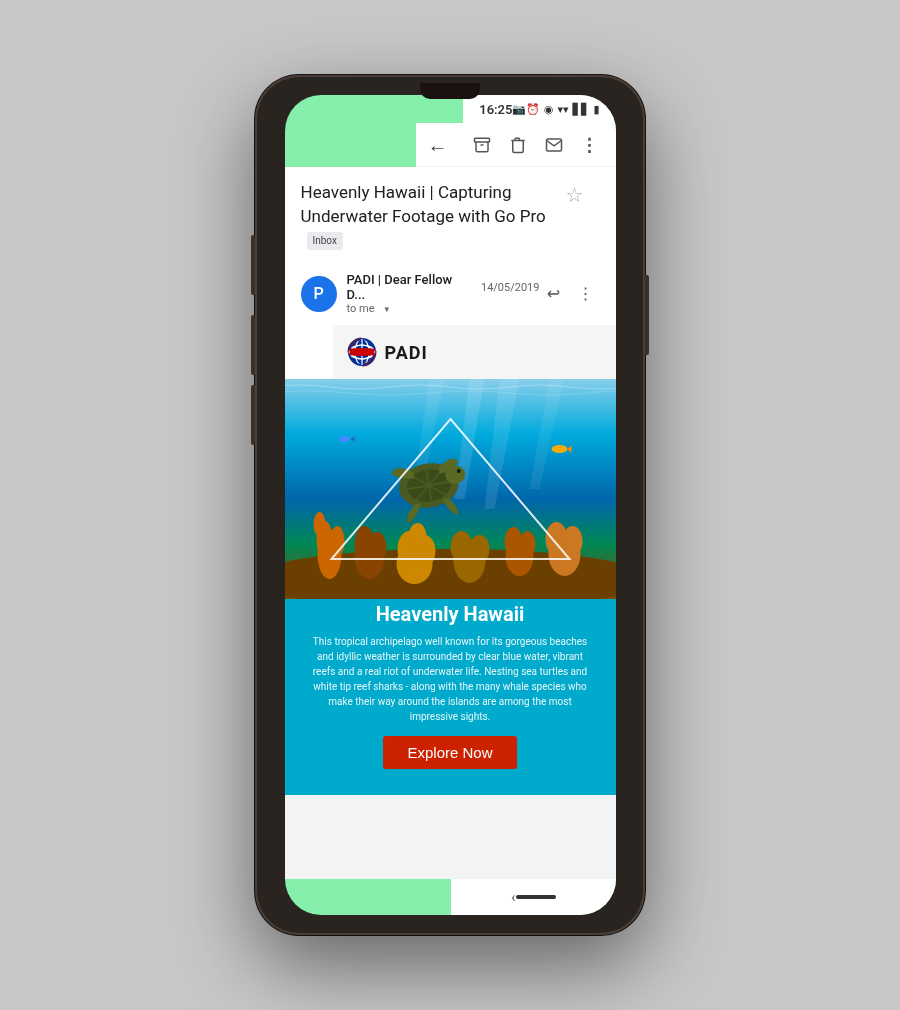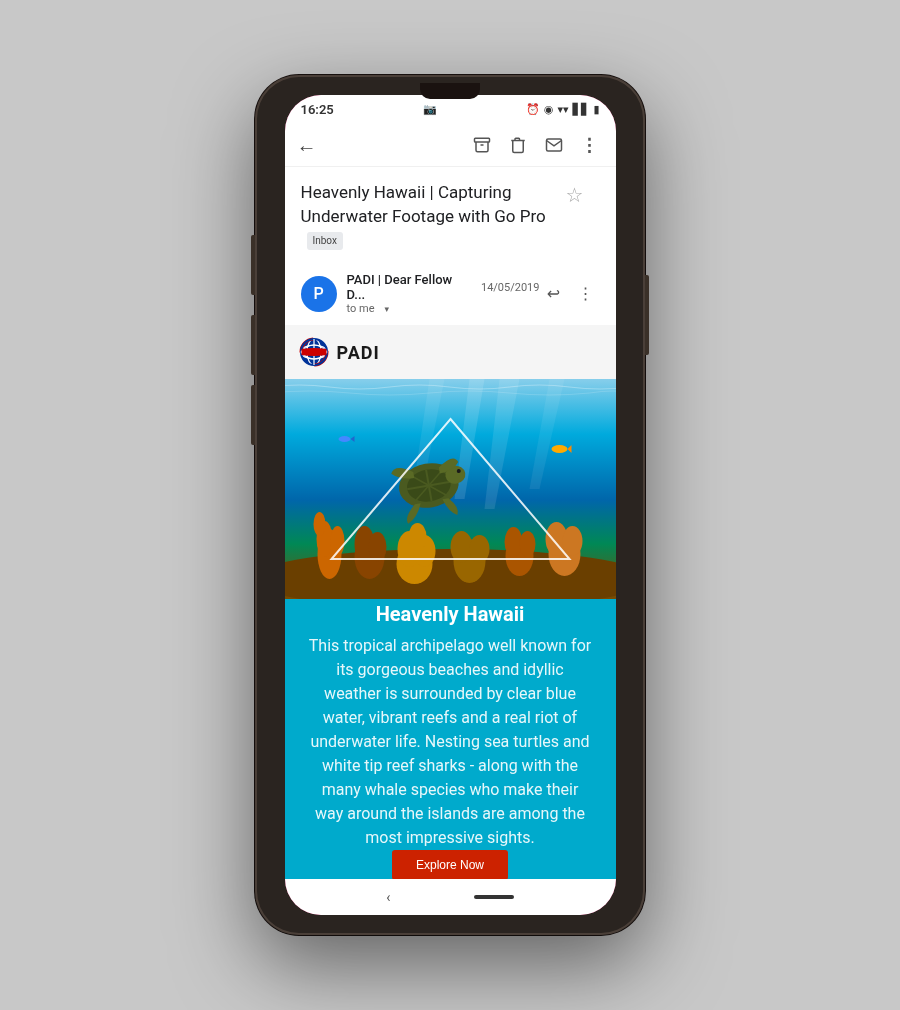--- a/index.html
+++ b/index.html
@@ -46,25 +46,26 @@
       width: 4px;
       height: 80px;
       background: #3a3028;
       border-radius: 0 2px 2px 0;
     }
 
     
     .phone-screen {
       width: 331px;
       height: 820px;
-      background: #be185d;
+      background: #86efac;
       border-radius: 36px;
       overflow: hidden;
       display: flex;
       flex-direction: column;
+      align-items: flex-end;
     }
 
     
     .status-bar {
       height: 28px;
       background: #ffffff;
       display: flex;
       align-items: center;
       justify-content: space-between;
       padding: 0 16px;
@@ -252,20 +253,21 @@
       background: #ffffff;
       margin: 0;
     }
 
     
     .padi-header {
       background: #f5f5f5;
       padding: 12px 14px;
       display: flex;
       align-items: center;
+      margin-left: 48px;
     }
 
     .padi-logo-globe {
       width: 30px;
       height: 30px;
       margin-right: 8px;
     }
 
     .padi-text {
       font-size: 18px;
@@ -323,35 +325,36 @@
     }
 
     .email-main-title {
       font-size: 20px;
       font-weight: 700;
       color: #ffffff;
       margin-bottom: 8px;
     }
 
     .email-description {
-      font-size: 16px;
+      font-size: 10px;
       color: rgba(255,255,255,0.9);
       line-height: 1.5;
       text-align: center;
       padding: 0 10px;
+      margin-bottom: 12px;
     }
 
     .explore-btn {
       display: block;
       margin: 0 auto;
       background: #cc2200;
       color: white;
       border: none;
       padding: 8px 24px;
-      font-size: 12px;
+      font-size: 15px;
       font-weight: 500;
       border-radius: 3px;
       cursor: pointer;
       width: fit-content;
     }
 
     
     .nav-bar {
       height: 36px;
       background: #ffffff;

